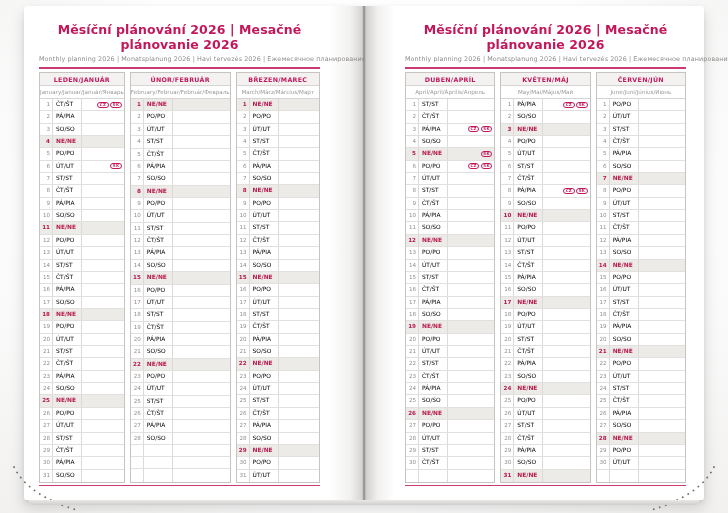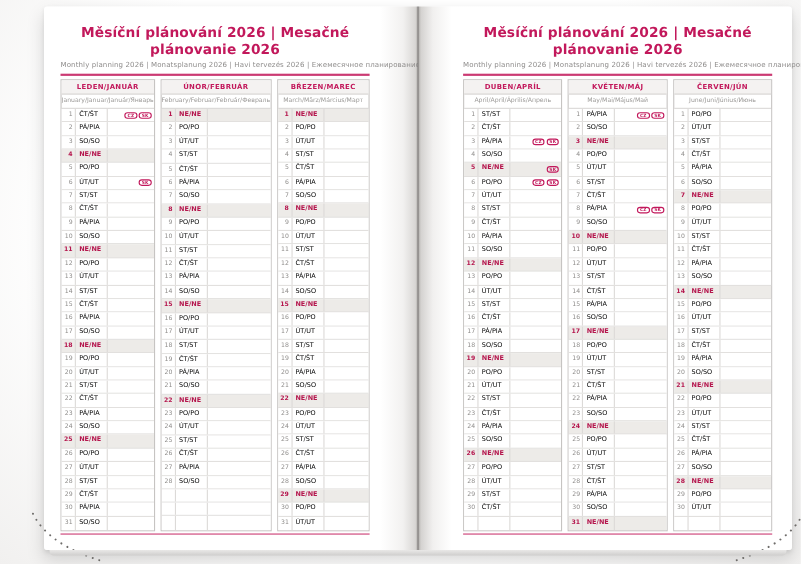--- a/index.html
+++ b/index.html
@@ -3,21 +3,21 @@
 <meta charset="utf-8">
 <style>
   * { box-sizing: border-box; margin: 0; padding: 0; }
   html,body { width:728px; height:513px; overflow:hidden; }
   body {
     font-family: "DejaVu Sans", sans-serif;
     background: radial-gradient(ellipse at 50% 40%, #ffffff 60%, #f1f0ef 100%);
     position: relative;
   }
   .book {
-    position:absolute; left:40px; top:6px; width:680px; height:494px;
+    position:absolute; left:24px; top:6px; width:680px; height:494px;
     display:flex;
     box-shadow: 0 8px 16px rgba(0,0,0,.16), 0 2px 4px rgba(0,0,0,.08);
     border-radius:3px;
   }
   .book::after{
     content:""; position:absolute; left:5px; right:5px; bottom:-5px; height:5px;
     background:linear-gradient(#e9e8e7, #cfcecd);
     border-radius:0 0 4px 4px;
   }
   .page { position:relative; width:50%; height:100%; }

